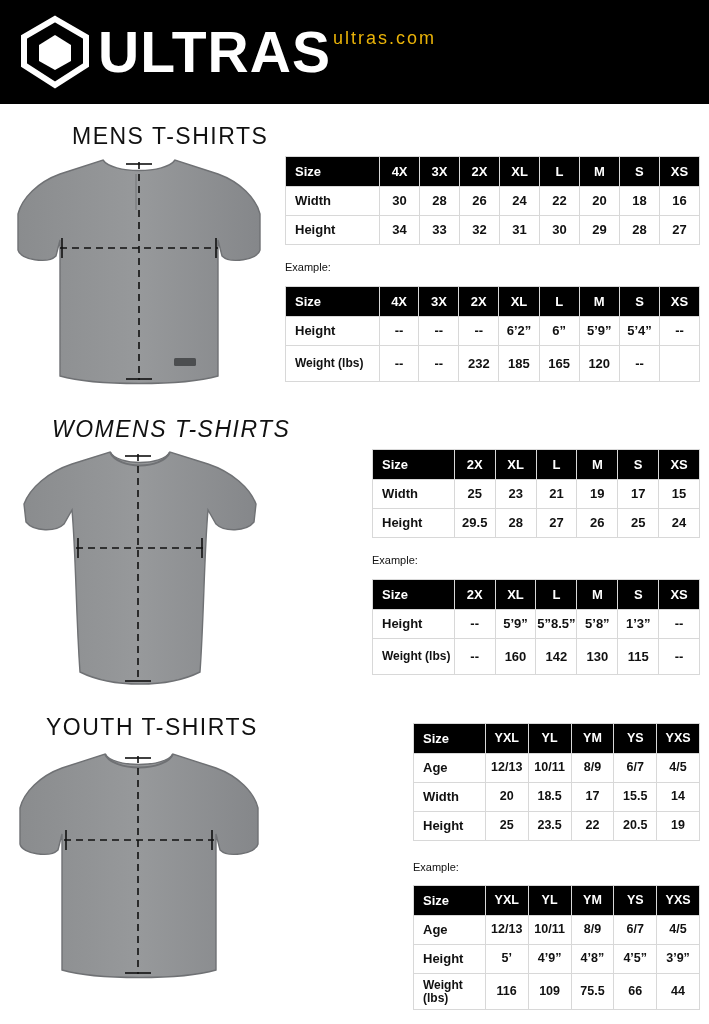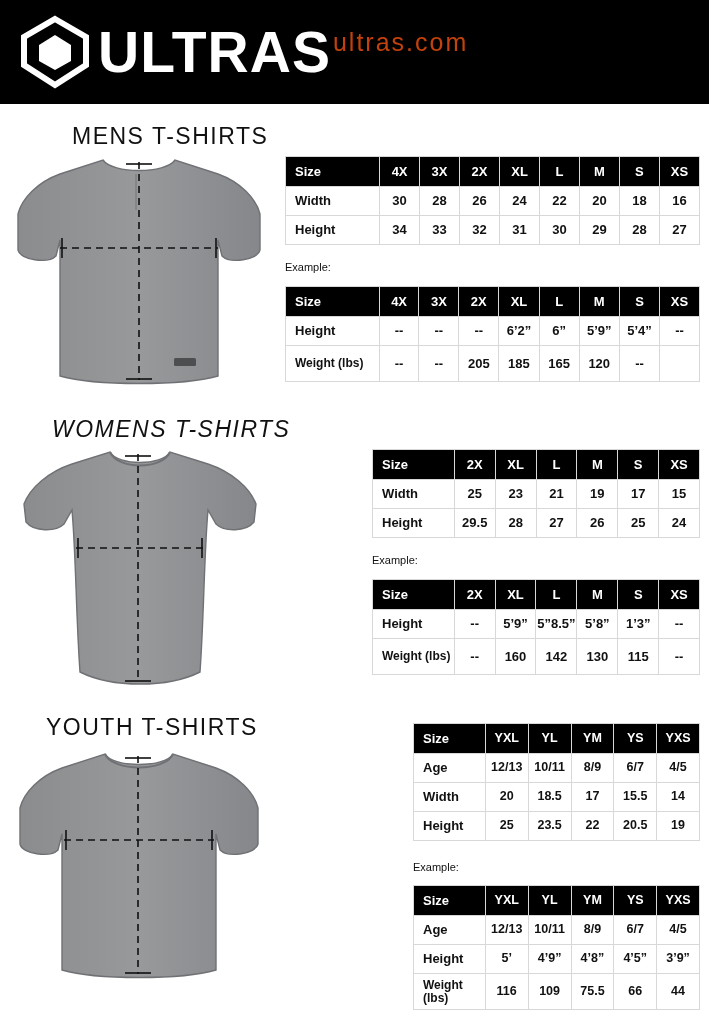--- a/index.html
+++ b/index.html
@@ -35,22 +35,22 @@
   }
   .brand-name {
     color: #fff;
     font-size: 57px;
     font-weight: bold;
     letter-spacing: 1px;
     line-height: 1;
     font-family: "Liberation Sans", sans-serif;
   }
   .brand-url {
-    color: #c2410c;
-    font-size: 25px;
+    color: #eab308;
+    font-size: 18px;
     letter-spacing: 2px;
     margin-top: 4px;
     margin-left: 2px;
   }
 
   
   .sec-title {
     position: absolute;
     font-size: 23px;
     letter-spacing: 1.5px;
@@ -246,21 +246,21 @@
         <td class="c">6’2”</td>
         <td class="c">6”</td>
         <td class="c">5’9”</td>
         <td class="c">5’4”</td>
         <td class="c">--</td>
       </tr>
       <tr>
         <td class="lbl two-line row-tall">Weight (lbs)</td>
         <td class="c row-tall">--</td>
         <td class="c row-tall">--</td>
-        <td class="c row-tall">205</td>
+        <td class="c row-tall">232</td>
         <td class="c row-tall">185</td>
         <td class="c row-tall">165</td>
         <td class="c row-tall">120</td>
         <td class="c row-tall">--</td>
         <td class="c row-tall"></td>
       </tr>
     </tbody>
   </table>
 
   <div class="sec-title" id="t-womens">WOMENS  T-SHIRTS</div>

